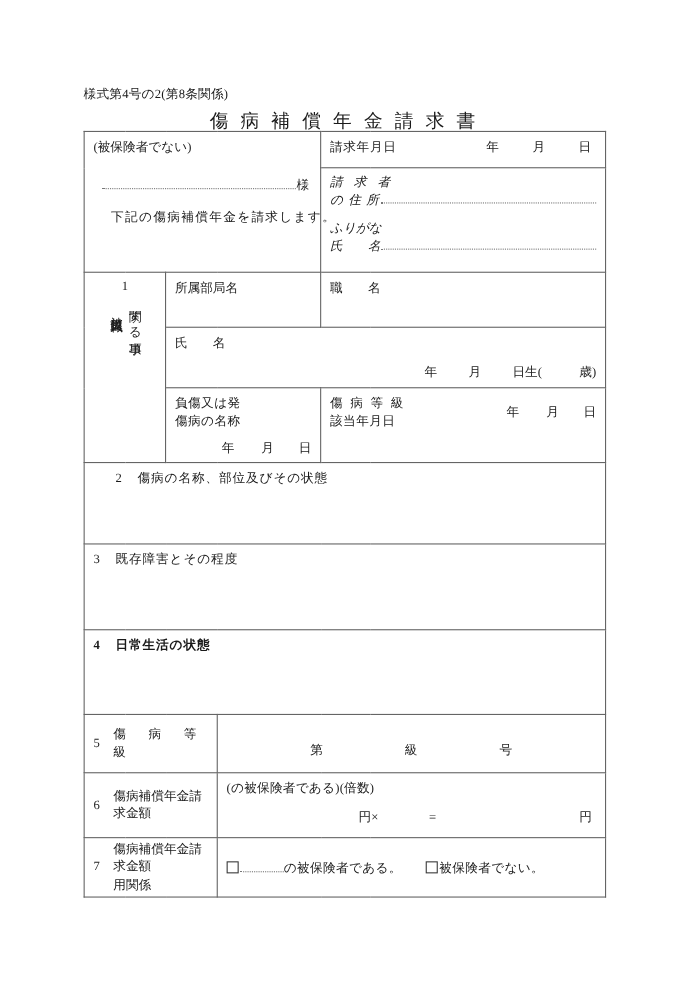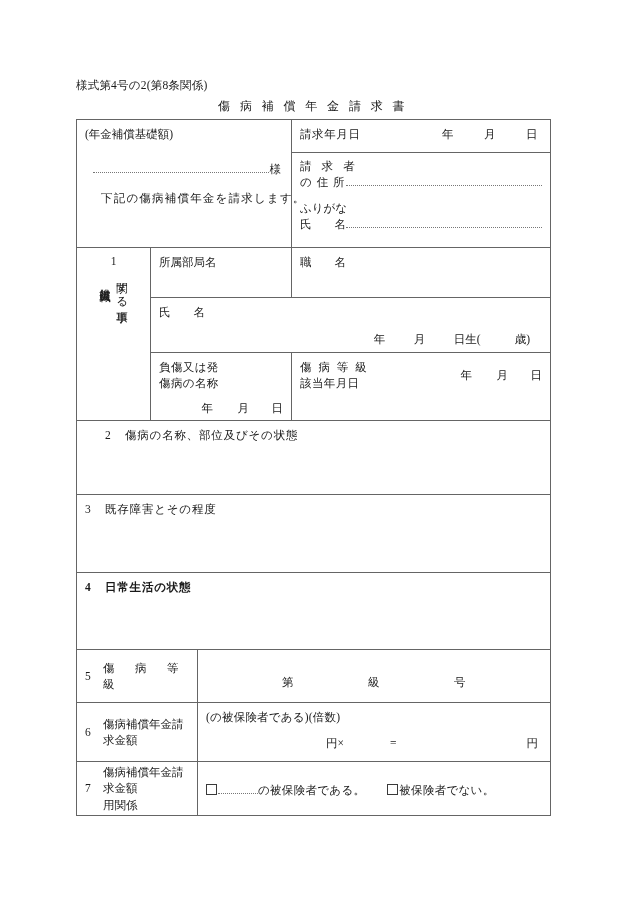--- a/index.html
+++ b/index.html
@@ -29,21 +29,21 @@
     font-size: 11.5px;
     letter-spacing: 0.2px;
     white-space: nowrap;
   }
   .form-title {
     position: absolute;
     left: 76px;
     top: 98px;
     width: 474px;
     text-align: center;
-    font-size: 12px;
+    font-size: 17px;
     letter-spacing: 3.4px;
     white-space: nowrap;
   }
 
   
   .form-table {
     position: absolute;
     left: 76px;
     top: 119px;
     width: 474px;
@@ -102,21 +102,21 @@
   .ymd {
     margin-left: auto;
     display: inline-block;
     white-space: nowrap;
   }
   .ymd span { display: inline-block; }
   .ymd .y { width: 42px; text-align: left; }
   .ymd .m { width: 42px; text-align: left; }
   .ymd .d { width: 16px; text-align: left; }
 
-  .claimant-block { padding-top: 5px; }
+  .claimant-block { padding-top: 5px; font-style: italic; }
   .claimant-block .lead { letter-spacing: 3.6px; }
   .kv {
     display: flex;
     align-items: baseline;
     white-space: nowrap;
   }
   .kv .k { flex: 0 0 auto; }
   .kv .v { flex: 1 1 auto; }
   .kv .v .dotline { width: 100%; }
   .furi { margin-top: 9px; }
@@ -146,21 +146,21 @@
     text-orientation: upright;
     font-size: 11.5px;
     line-height: 1.22;
     letter-spacing: 1px;
   }
 
   
   .name-row-cell { position: relative; }
   .birth-line {
     position: absolute;
-    right: 20px;
+    right: 8px;
     bottom: 5px;
     white-space: nowrap;
   }
   .birth-line span { display: inline-block; }
   .birth-line .y { width: 40px; }
   .birth-line .m { width: 40px; }
 
   .twoline-label {
     float: left;
     white-space: nowrap;
@@ -248,21 +248,21 @@
       <col style="width:47px">
       <col style="width:94px">
       <col style="width:45px">
       <col style="width:214px">
     </colgroup>
 
     <tbody>
         <tr>
       <td colspan="4" rowspan="2" style="height:126px;">
         <div class="cell">
-          <div>(年金補償基礎額)</div>
+          <div>(被保険者でない)</div>
           <div class="agency-line">
             <span class="dotline"></span><span>様</span>
           </div>
           <div class="request-sentence">下記の傷病補償年金を請求します。</div>
         </div>
       </td>
       <td colspan="2" style="height:32px;">
         <div class="cell">
           <div class="date-row">
             <span class="lbl">請求年月日</span>

